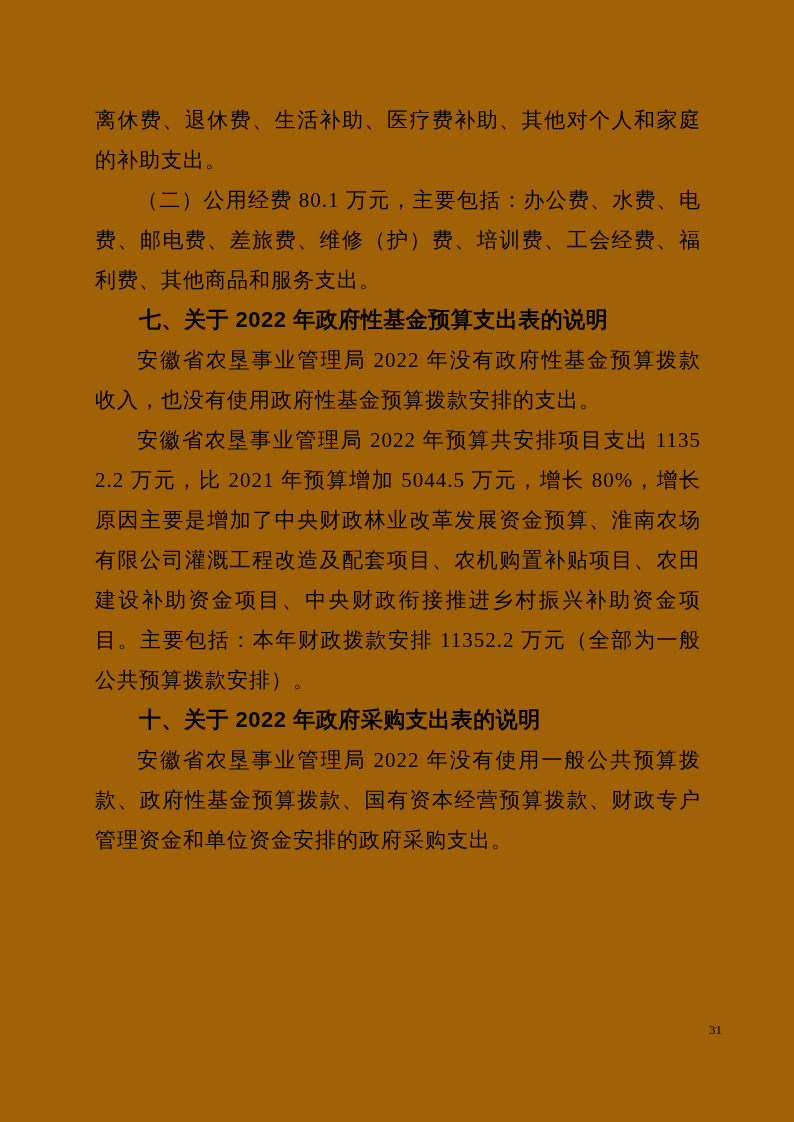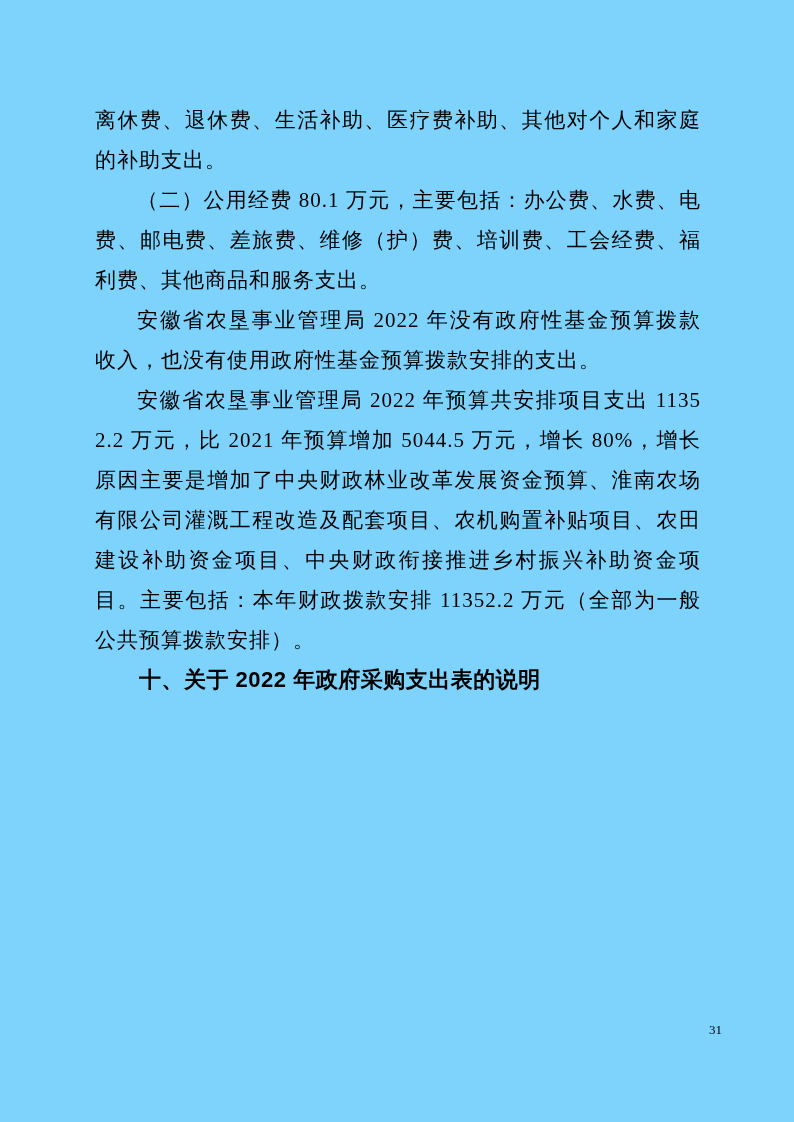--- a/index.html
+++ b/index.html
@@ -4,21 +4,21 @@
 <style>
   html, body {
     margin: 0;
     padding: 0;
     background: #ffffff;
   }
   .page {
     position: relative;
     width: 794px;
     height: 1122px;
-    background: #7dd3fc;
+    background: #a16207;
     overflow: hidden;
     font-family: "Liberation Serif", "DejaVu Serif", serif;
     color: #000000;
   }
   .content {
     position: absolute;
     top: 100px;
     left: 95px;
     width: 606px;
   }
@@ -57,18 +57,20 @@
     margin-left: 29px;
   }
 </style>
 </head>
 <body>
 
 <div class="page">
   <div class="content">
     <p class="para-continuation">离休费、退休费、生活补助、医疗费补助、其他对个人和家庭的补助支出。</p>
     <p class="para">（二）公用经费 80.1 万元，主要包括：办公费、水费、电费、邮电费、差旅费、维修（护）费、培训费、工会经费、福利费、其他商品和服务支出。</p>
+    <p class="heading">七、关于 2022 年政府性基金预算支出表的说明</p>
     <p class="para">安徽省农垦事业管理局 2022 年没有政府性基金预算拨款收入，也没有使用政府性基金预算拨款安排的支出。</p>
     <p class="para">安徽省农垦事业管理局 2022 年预算共安排项目支出 11352.2 万元，比 2021 年预算增加 5044.5 万元，增长 80%，增长原因主要是增加了中央财政林业改革发展资金预算、淮南农场有限公司灌溉工程改造及配套项目、农机购置补贴项目、农田建设补助资金项目、中央财政衔接推进乡村振兴补助资金项目。主要包括：本年财政拨款安排 11352.2 万元（全部为一般公共预算拨款安排）。</p>
     <p class="heading">十、关于 2022 年政府采购支出表的说明</p>
+    <p class="para">安徽省农垦事业管理局 2022 年没有使用一般公共预算拨款、政府性基金预算拨款、国有资本经营预算拨款、财政专户管理资金和单位资金安排的政府采购支出。</p>
   </div>
   <div class="page-number">31</div>
 </div>
 
 </body></html>

